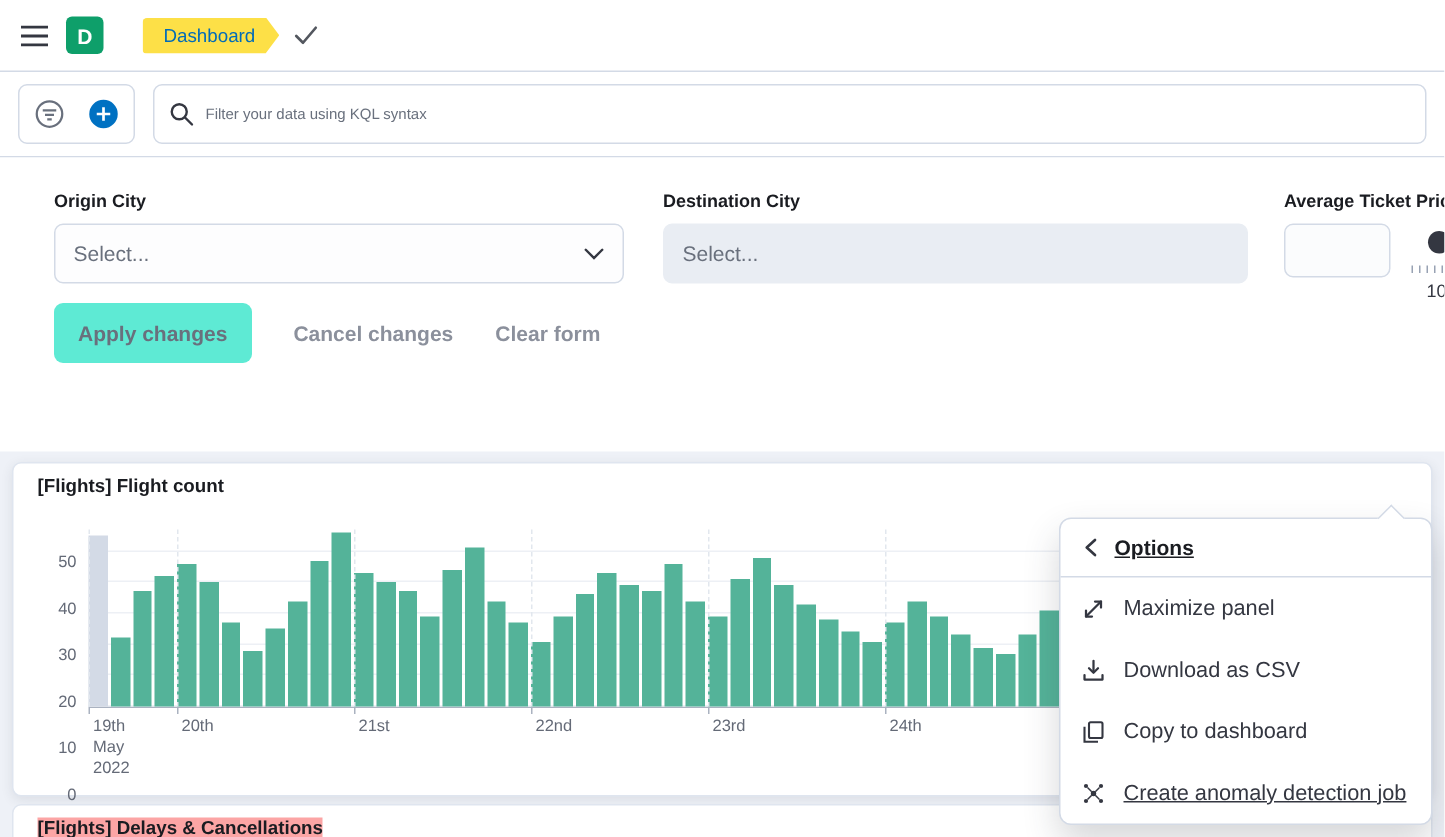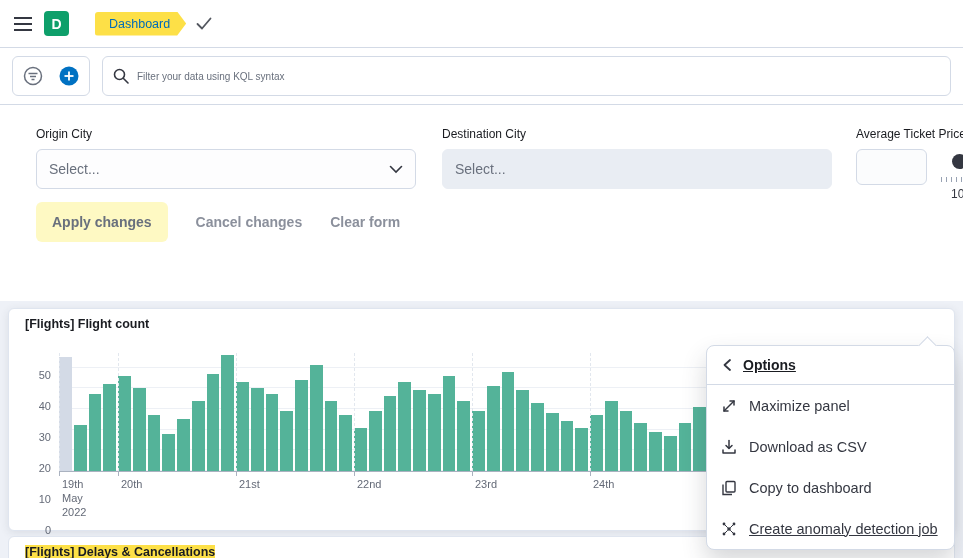--- a/index.html
+++ b/index.html
@@ -27,47 +27,47 @@
   .filter-group { height:40px; border:1px solid #d3dae6; border-radius:6px; display:flex; align-items:center; padding:0 4px; gap:4px; background:#fff;}
   .filter-group .iconbtn { width:32px; height:32px; border-radius:6px; }
   .searchbox { flex:1; height:40px; border:1px solid #d3dae6; border-radius:6px; background:#fff;
                display:flex; align-items:center; padding:0 10px; gap:8px; }
   .searchbox input { flex:1; border:none; outline:none; font-size:10px; color:#343741; background:transparent; font-family:"Liberation Sans", sans-serif;}
   .searchbox input::placeholder { color:#69707d; }
 
   
   .controls { position:absolute; top:105px; left:0; right:0; height:196px; background:#fff; }
   .ctrl { position:absolute; top:22px; }
-  .ctrl-label { font-size:12px; font-weight:normal; color:#1a1c21; margin-bottom:8px; white-space:nowrap; overflow:hidden; }
+  .ctrl-label { font-size:12px; font-weight:bold; color:#1a1c21; margin-bottom:8px; white-space:nowrap; overflow:hidden; }
   .select-box { height:40px; border:1px solid #d3dae6; border-radius:6px; background:#fdfdfe;
                 display:flex; align-items:center; padding:0 12px; justify-content:space-between; cursor:pointer;}
   .select-box .ph { color:#69707d; font-size:14px; }
   .select-box.filled { background:#e9edf3; border-color:#e9edf3; }
   .ctrl-origin { left:36px; width:380px; }
   .ctrl-dest { left:442px; width:390px; }
   .ctrl-price { left:856px; right:0; overflow:hidden; }
   .price-row { display:flex; align-items:flex-start; gap:14px; }
   .price-input { width:71px; height:36px; border:1px solid #d3dae6; border-radius:6px; background:#fbfcfd; padding:0 8px; font-size:14px; outline:none;}
   .slider-frag { width:46px; position:relative; height:60px; flex:none; }
   .slider-thumb { position:absolute; left:11px; top:5px; width:15px; height:15px; border-radius:50%; background:#343741; cursor:pointer;}
   .slider-ticks { position:absolute; left:0; top:28px; display:flex; gap:4px; }
   .slider-ticks i { width:1px; height:5px; background:#98a2b3; }
   .slider-minlab { position:absolute; left:10px; top:38px; font-size:12px; color:#343741; white-space:nowrap; }
   .ctrl-buttons { position:absolute; top:97px; left:36px; display:flex; align-items:center; gap:28px; }
-  .btn-apply { height:40px; padding:0 16px; border:none; border-radius:6px; background:#fef9c3;
+  .btn-apply { height:40px; padding:0 16px; border:none; border-radius:6px; background:#5eead4;
                color:#69707d; font-weight:bold; font-size:14px; cursor:pointer; font-family:"Liberation Sans", sans-serif;}
   .btn-text { background:none; border:none; color:#8b909c; font-weight:bold; font-size:14px; cursor:pointer; font-family:"Liberation Sans", sans-serif;}
 
   
   .dash { position:absolute; top:301px; left:0; right:0; bottom:0; background:#eef1f7; }
   .panel { position:absolute; background:#fff; border:1px solid #dfe5ef; border-radius:6px; }
   .panel-chart { top:7px; left:8px; right:8px; height:223px; box-shadow:0 2px 8px rgba(52,55,65,.1); }
   .panel-title { font-size:12.5px; font-weight:bold; color:#1a1c21; padding:8px 16px 0 16px; }
   .panel-bottom { top:235px; left:8px; right:8px; height:40px; }
-  .panel-bottom .panel-title span { background:#fde047; }
+  .panel-bottom .panel-title span { background:#fca5a5; }
 
   
   .chart { position:absolute; left:16px; right:10px; top:44px; bottom:0; display:flex; }
   .yaxis { width:34px; position:relative; flex:none; }
   .ylab { position:absolute; right:8px; transform:translateY(50%); font-size:11px; color:#646a77; }
   .plotwrap { flex:1; display:flex; flex-direction:column; }
   .plot { position:relative; height:119px; border-bottom:1px solid #aab2c0; }
   .gline { position:absolute; left:0; right:0; height:1px; background:#edf0f5; }
   .vline { position:absolute; top:0; bottom:0; width:0; border-left:1px dashed #e2e7ee; }
   .bars { position:absolute; inset:0; display:flex; align-items:flex-end; gap:2px; padding-right:2px; }

